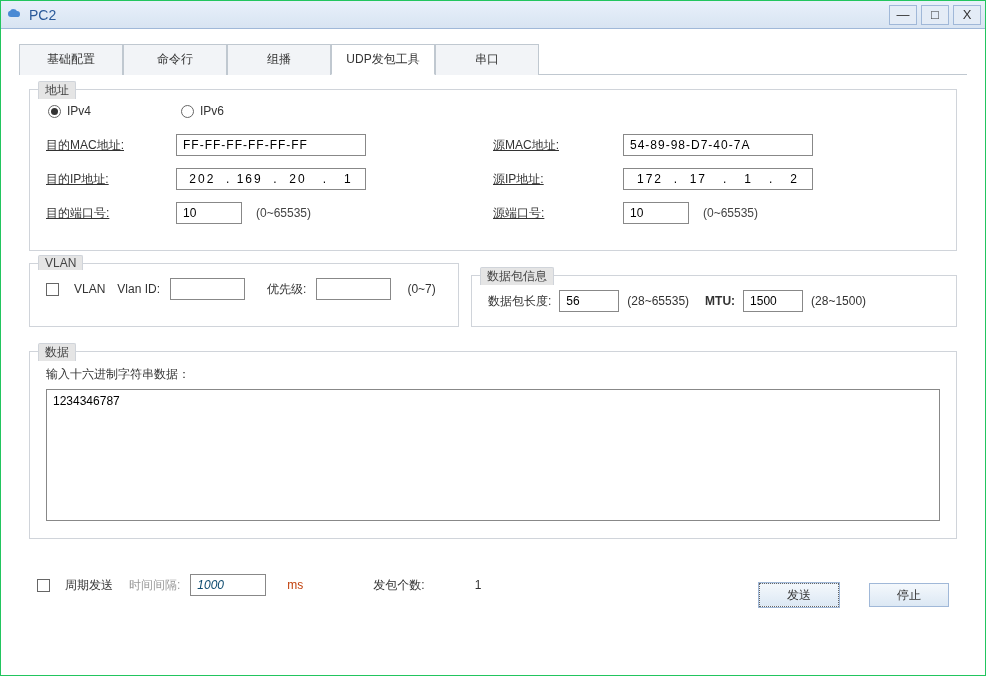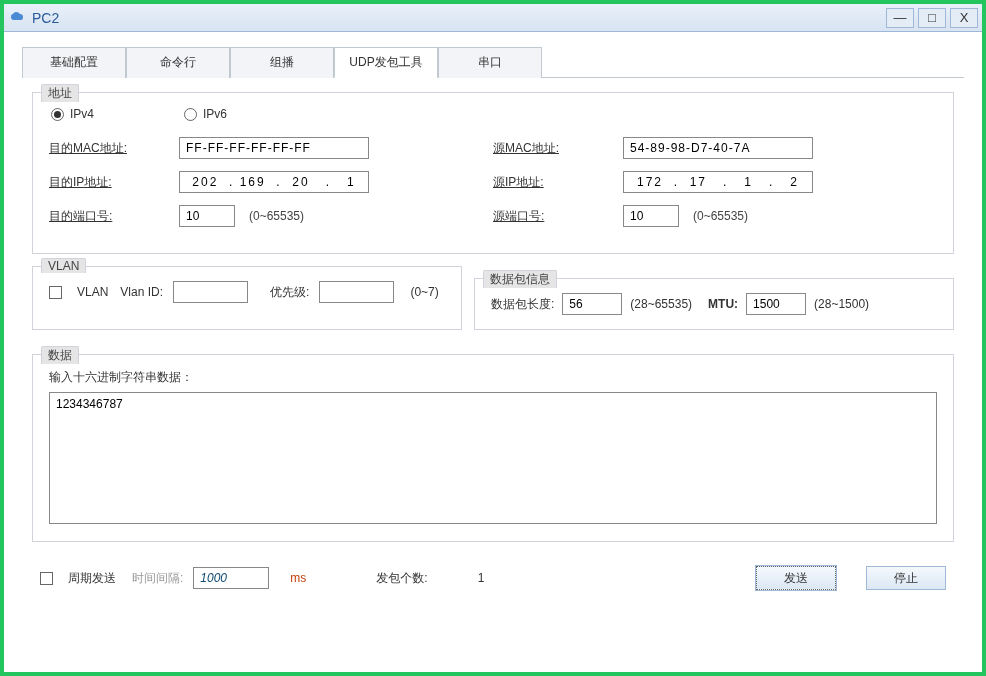--- a/index.html
+++ b/index.html
@@ -1,17 +1,17 @@
 <!DOCTYPE html>
 <html><head>
 <meta charset="utf-8">
 <style>
 * { box-sizing: border-box; font-family: "Microsoft YaHei", "SimSun", sans-serif; }
 body { margin: 0; background: #fff; font-size: 12px; color: #333; }
-.window { width: 986px; height: 676px; border: 4px solid #22c55e; background: #fff; }
+.window { width: 986px; height: 676px; border: 1px solid #22c55e; background: #fff; }
 .titlebar { height: 28px; background: linear-gradient(#e8f0fa, #d8e4f2); display: flex; align-items: center; padding: 0 4px; border-bottom: 1px solid #a0b8d8; }
 .titlebar .logo { width: 18px; height: 18px; margin-right: 6px; display: flex; align-items: center; justify-content: center; }
 .titlebar .title { color: #2a5a9a; font-size: 14px; flex: 1; }
 .winbtns { display: flex; gap: 0; }
 .winbtn { width: 28px; height: 20px; border: 1px solid #a0b8d8; background: #e4ecf6; display: flex; align-items: center; justify-content: center; font-size: 13px; color: #333; margin-left: 4px; cursor: pointer; font-family: Arial, sans-serif; }
 .content { padding: 14px 18px; }
 .tabs { display: flex; border-bottom: 1px solid #c0c8d0; }
 .tab { padding: 6px 0; width: 104px; text-align: center; border: 1px solid #c0c8d0; border-bottom: none; background: #f2f4f7; margin-right: 0; position: relative; top: 1px; cursor: pointer; font-size: 12px; }
 .tab.active { background: #fff; border-bottom: 1px solid #fff; }
 .body { padding: 14px 10px 6px 10px; }
@@ -21,36 +21,36 @@
 .radio-item { display: flex; align-items: center; gap: 6px; cursor: pointer; }
 .radio-circle { width: 13px; height: 13px; border: 1px solid #666; border-radius: 50%; display: inline-flex; align-items: center; justify-content: center; background: #fff; }
 .radio-circle.checked::after { content: ""; width: 7px; height: 7px; background: #333; border-radius: 50%; }
 .two-col { display: flex; }
 .col { flex: 1; }
 .form-row { display: flex; align-items: center; margin-bottom: 12px; }
 .form-row .label { width: 100px; text-decoration: underline; }
 .input { border: 1px solid #888; height: 22px; padding: 2px 6px; font-size: 12px; background: #fff; }
 .input.ip { width: 190px; text-align: left; letter-spacing: 1px; }
 .input.ip-centered { width: 190px; text-align: center; letter-spacing: 2px; }
-.input.port { width: 56px; }
+.input.port { width: 66px; }
 .hint { margin-left: 14px; color: #444; }
 .hzgap { width: 30px; }
 .middle-row { display: flex; gap: 12px; margin-bottom: 12px; }
 .vlan-box { flex: 0 0 430px; }
 .pkt-box { flex: 1; margin-top: 12px; }
 .check { width: 13px; height: 13px; border: 1px solid #666; display: inline-block; vertical-align: middle; margin-right: 5px; background: #fff; cursor: pointer; }
 .vlan-row { display: flex; align-items: center; gap: 10px; }
 .vlan-row .input { width: 75px; }
 .pkt-row { display: flex; align-items: center; gap: 8px; }
 .pkt-row .input { width: 60px; }
 .data-box textarea { width: 100%; height: 132px; border: 1px solid #888; resize: none; padding: 4px 6px; font-size: 12px; font-family: inherit; }
 .data-label { margin-bottom: 6px; color: #333; }
 .bottom-row { display: flex; align-items: center; padding: 12px 8px 4px 8px; gap: 10px; }
 .bottom-row .spacer { flex: 1; }
-.btn { width: 80px; height: 24px; border: 1px solid #a0b8d8; background: linear-gradient(#f4f8fc, #dce8f4); cursor: pointer; font-size: 12px; text-align: center; line-height: 22px; }
+.btn { width: 80px; height: 24px; border: 1px solid #a0b8d8; background: linear-gradient(#f4f8fc, #dce8f4); cursor: pointer; font-size: 12px; text-align: center; line-height: 22px; margin-top: 20px; }
 .btn.primary { border: 1px dotted #666; outline: 1px solid #a0b8d8; }
 </style>
 </head>
 <body>
 
 <div class="window">
   <div class="titlebar">
     <span class="logo">
       <svg width="16" height="16" viewBox="0 0 16 16">
           <path d="M4 4 Q2 4 2 7 Q2 10 5 10 L12 10 Q14 10 14 7 Q14 4 11 4 Q10 2 7 2 Q5 2 4 4 Z" fill="#4a8ad4"></path>

